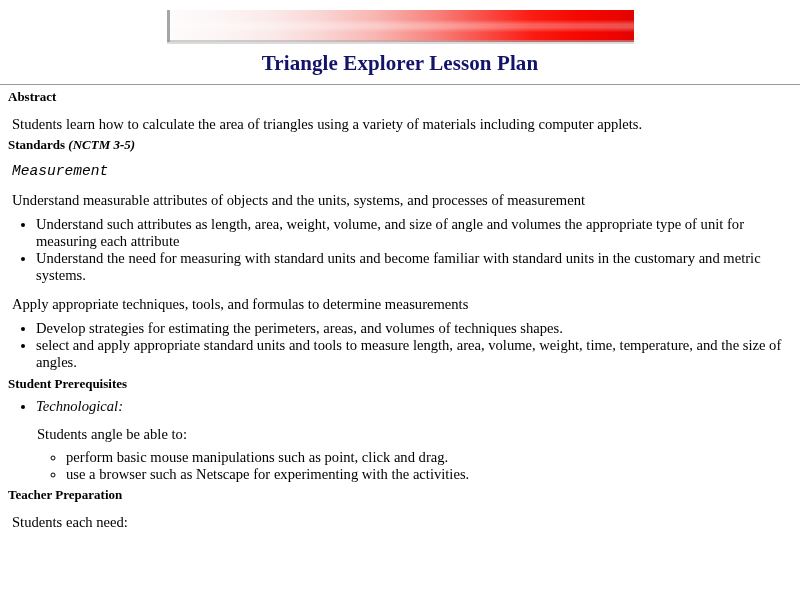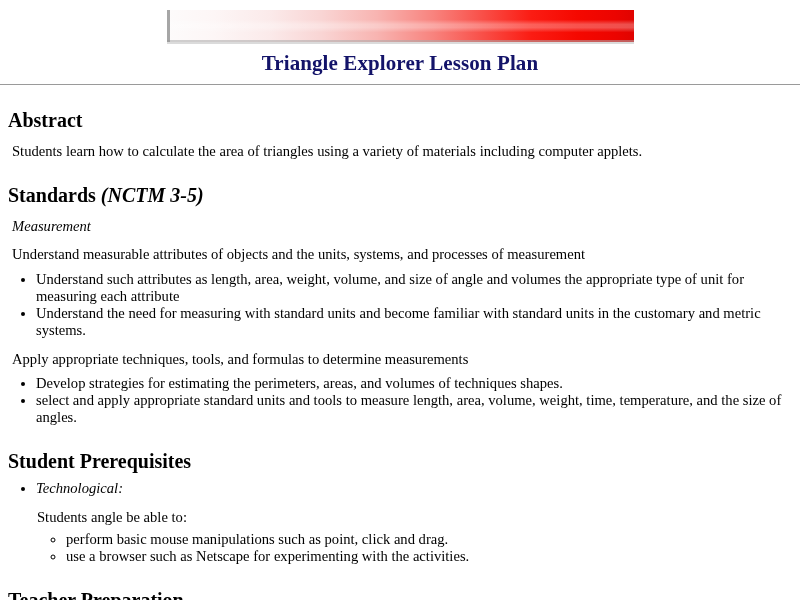--- a/index.html
+++ b/index.html
@@ -78,34 +78,35 @@
     height: 0;
     margin: 8px 0 0 0;
     width: 100%;
   }
 
   
   .content {
     padding: 0 8px;
   }
   h3.sec-head {
-    font-size: 20px;
+    font-size: 13px;
     font-weight: bold;
-    margin: 23px 0 0 0;
+    margin: 4px 0 0 0;
     line-height: 1.2;
   }
   h3.sec-head .paren {
     font-weight: bold;
     font-style: italic;
   }
   p.para {
     margin: 11px 0 0 4px;
   }
   p.para.italic {
     font-style: italic;
+    font-family: Liberation Mono, monospace;
   }
   ul.lvl1 {
     margin: 7px 0 0 0;
     padding-left: 28px;
     list-style-type: disc;
   }
   ul.lvl2 {
     margin: 5px 0 0 0;
     padding-left: 29px;
     list-style-type: circle;

